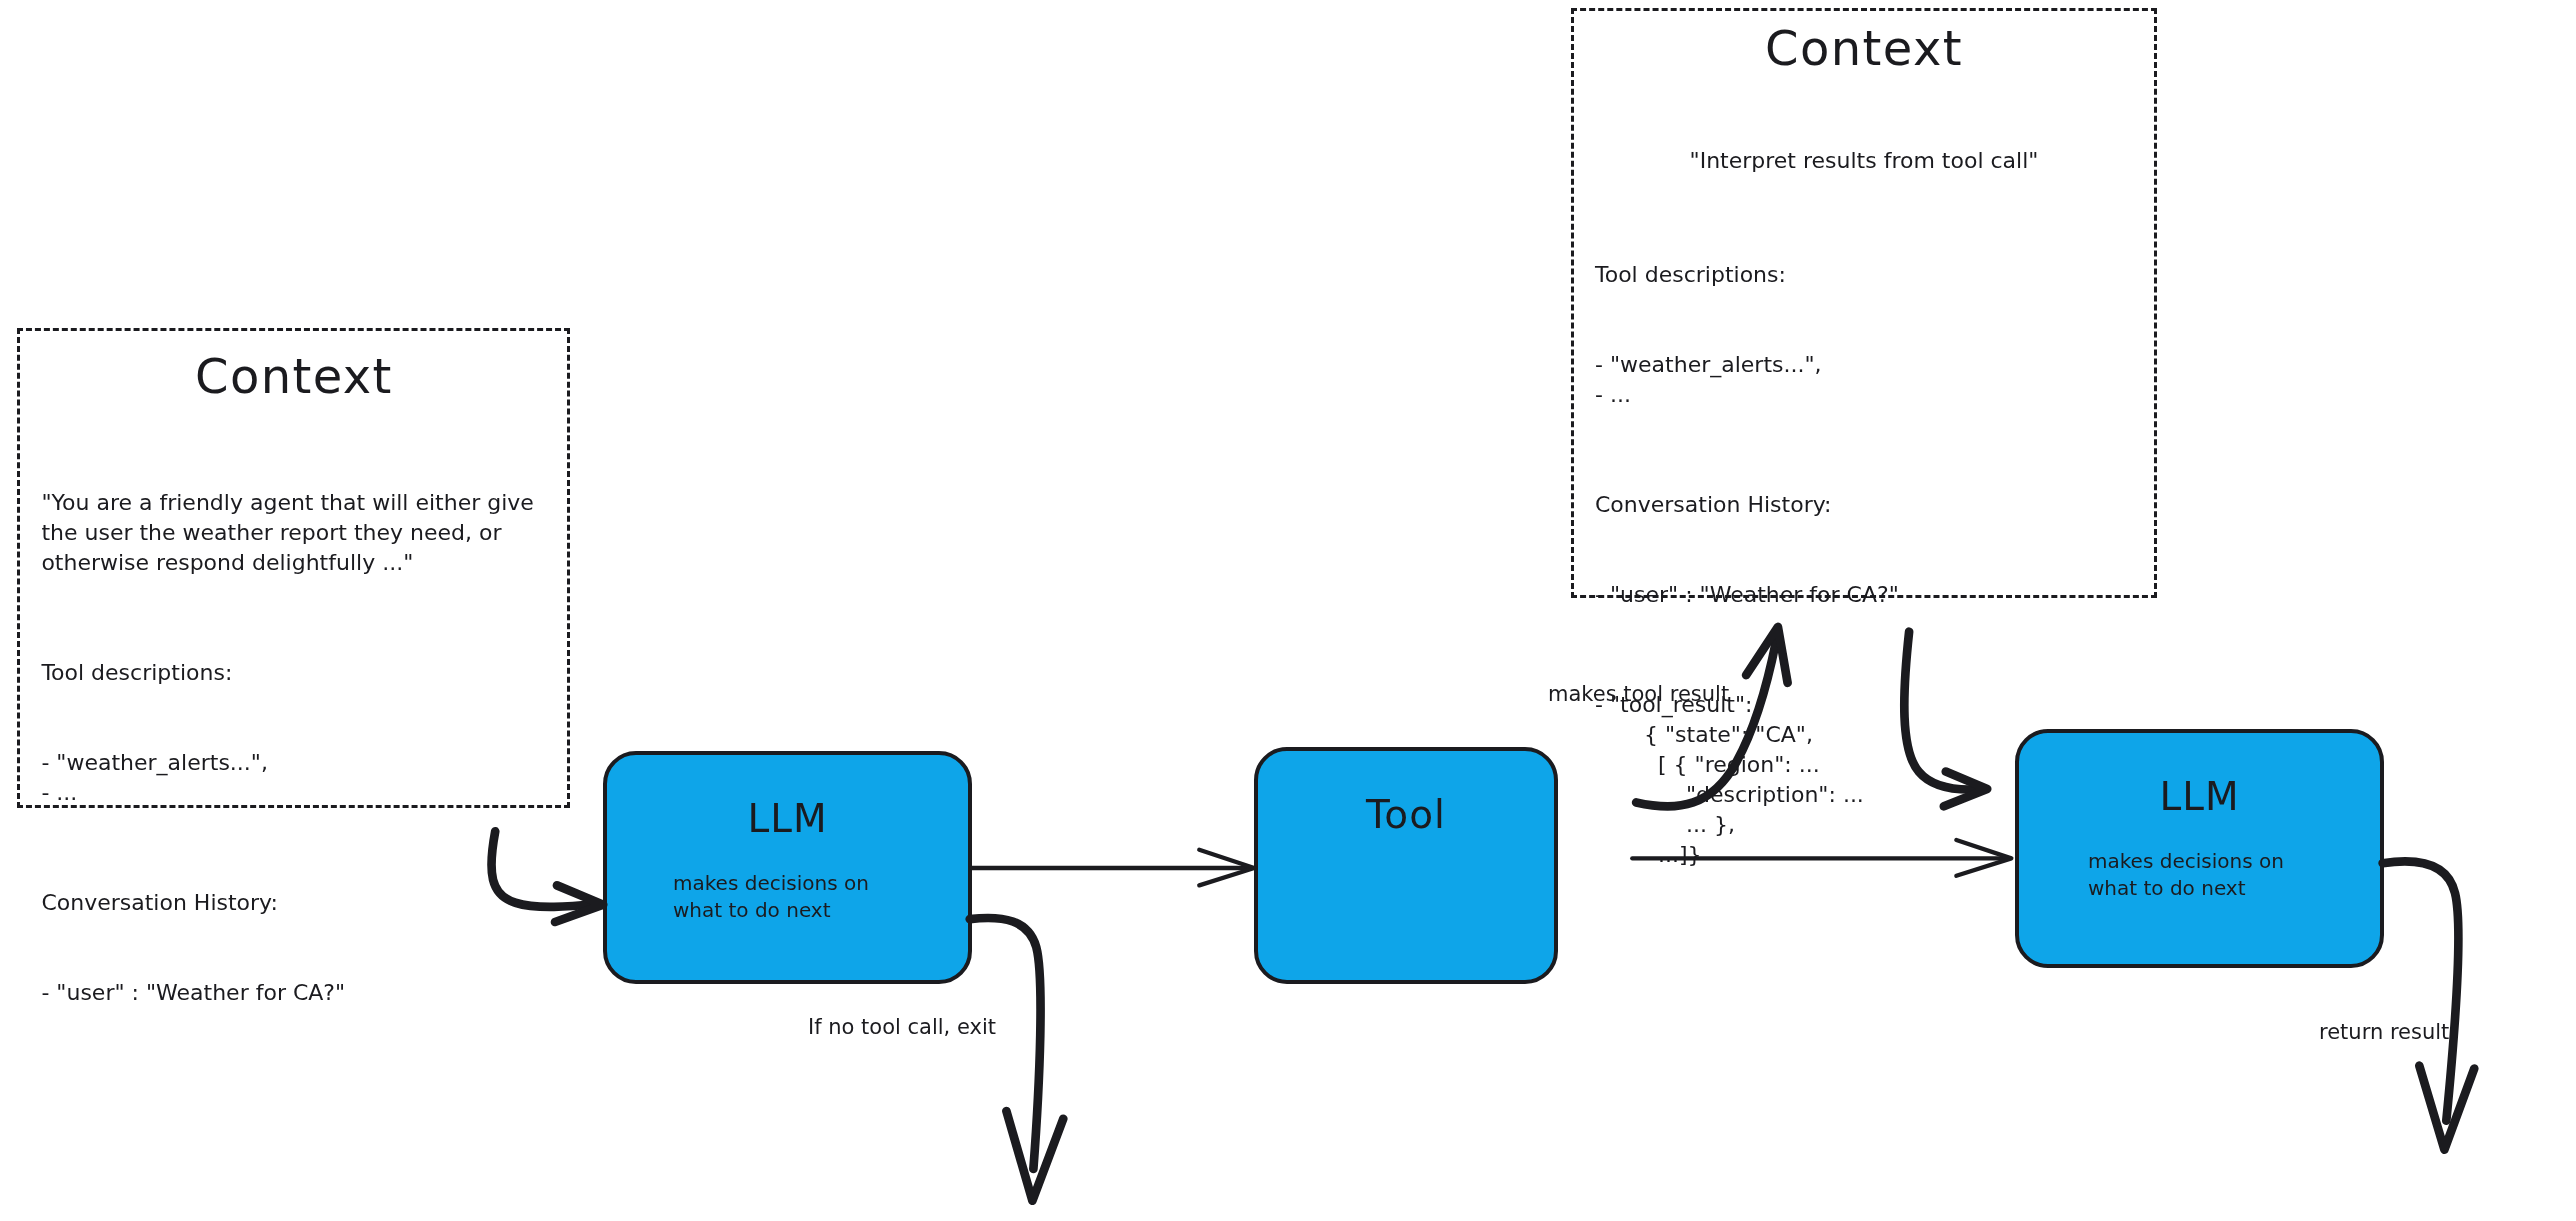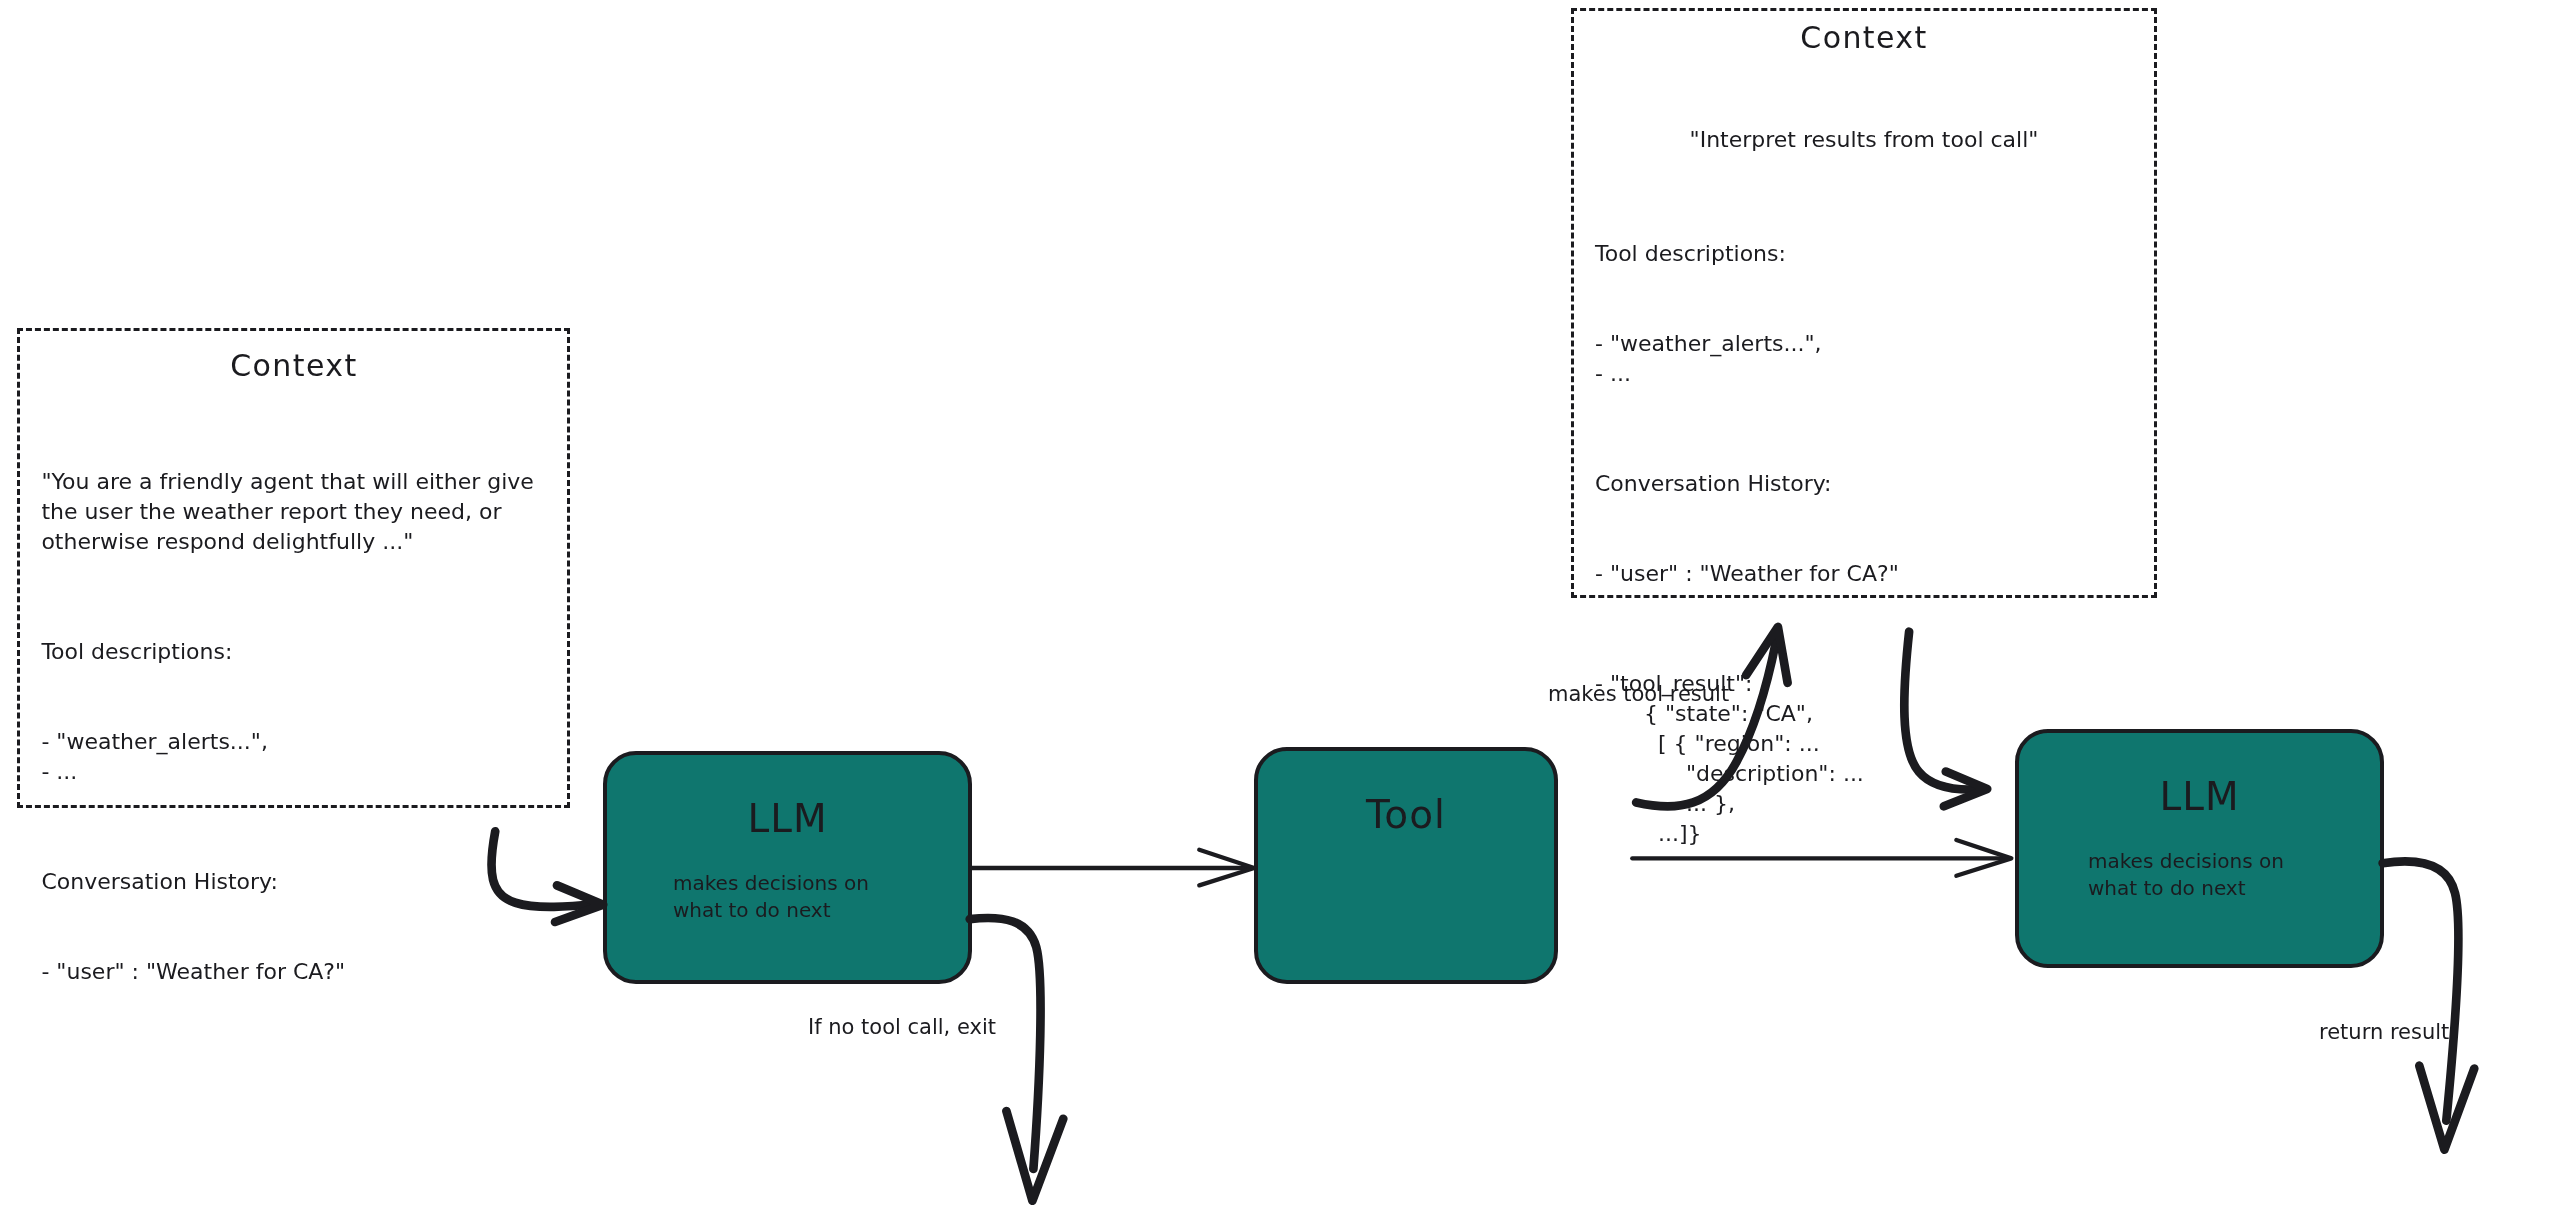--- a/index.html
+++ b/index.html
@@ -22,21 +22,21 @@
     position: absolute;
     border: 3.9px dashed #1b1b1f;
     box-sizing: border-box;
     background: transparent;
   }
   #ctx-left  { left: 17.4px;   top: 328px; width: 553px; height: 480px; }
   #ctx-right { left: 1571px; top: 7.7px;   width: 586px; height: 590px; }
 
   .ctx-title {
     text-align: center;
-    font-size: 30px;
+    font-size: 48px;
     font-weight: 400;
     letter-spacing: 1.4px;
     color: #1b1b1f;
     margin: 0;
   }
   #ctx-left .ctx-title  { margin-top: 17.4px; }
   #ctx-right .ctx-title { margin-top: 9.6px; }
 
   .ctx-body {
     font-size: 22px;
@@ -51,21 +51,21 @@
   .ctx-para.tight { margin-bottom: 0; }
   .ctx-para:last-child { margin-bottom: 0; }
   #ctx-right .ctx-lead { text-align: center; margin: 0 0 23px 0; }
 
   
   .node {
     position: absolute;
     border: 4.8px solid #1b1b1f;
     border-radius: 33px;
     box-sizing: border-box;
-    background: #0f766e;
+    background: #0ea5e9;
     display: flex;
     flex-direction: column;
     align-items: center;
   }
   #node-llm1 { left: 603px;  top: 751px; width: 369px; height: 233px; }
   #node-tool { left: 1254px; top: 747px; width: 304px; height: 237px; }
   #node-llm2 { left: 2015px; top: 729px; width: 369px; height: 239px; }
 
   .node-title {
     font-size: 39px;

